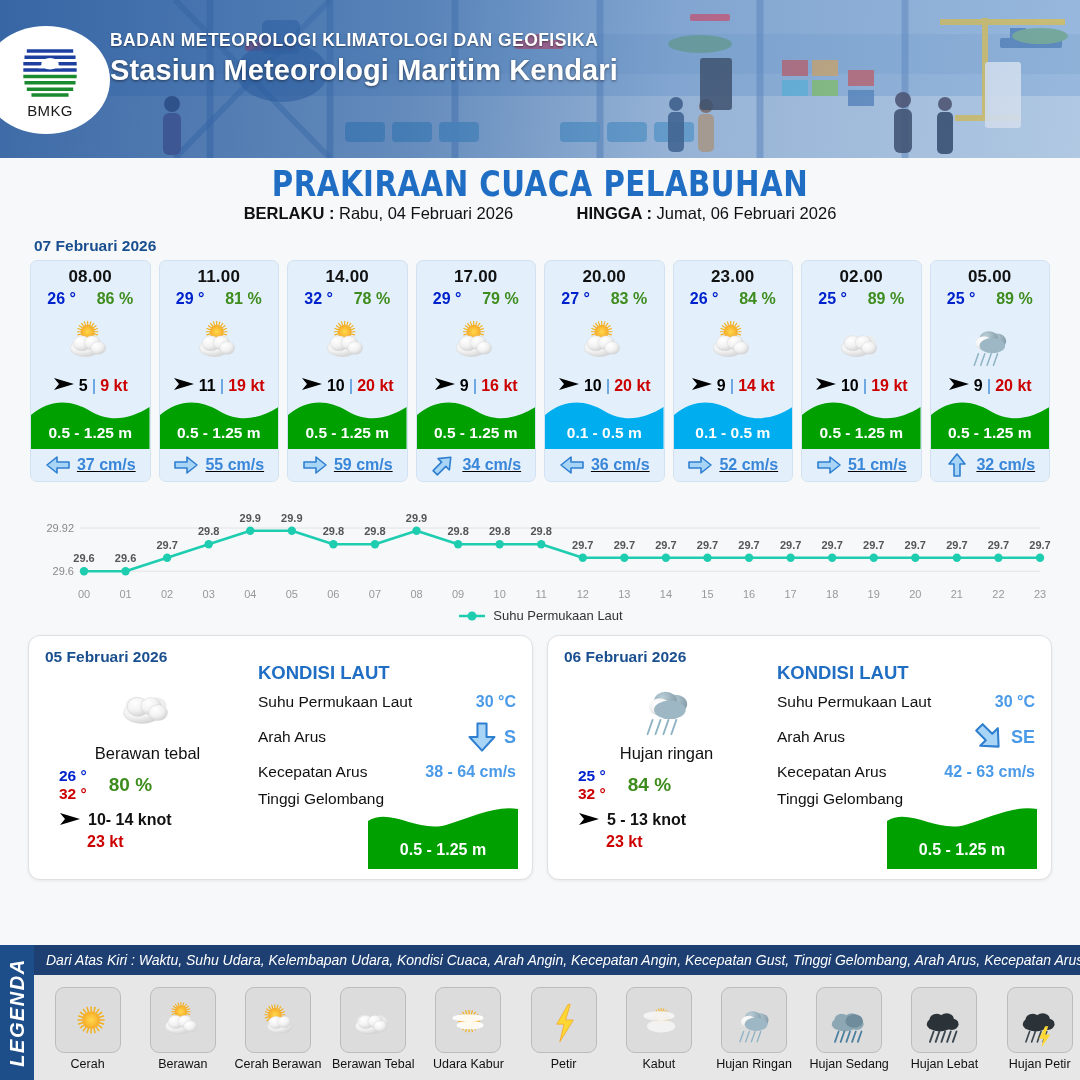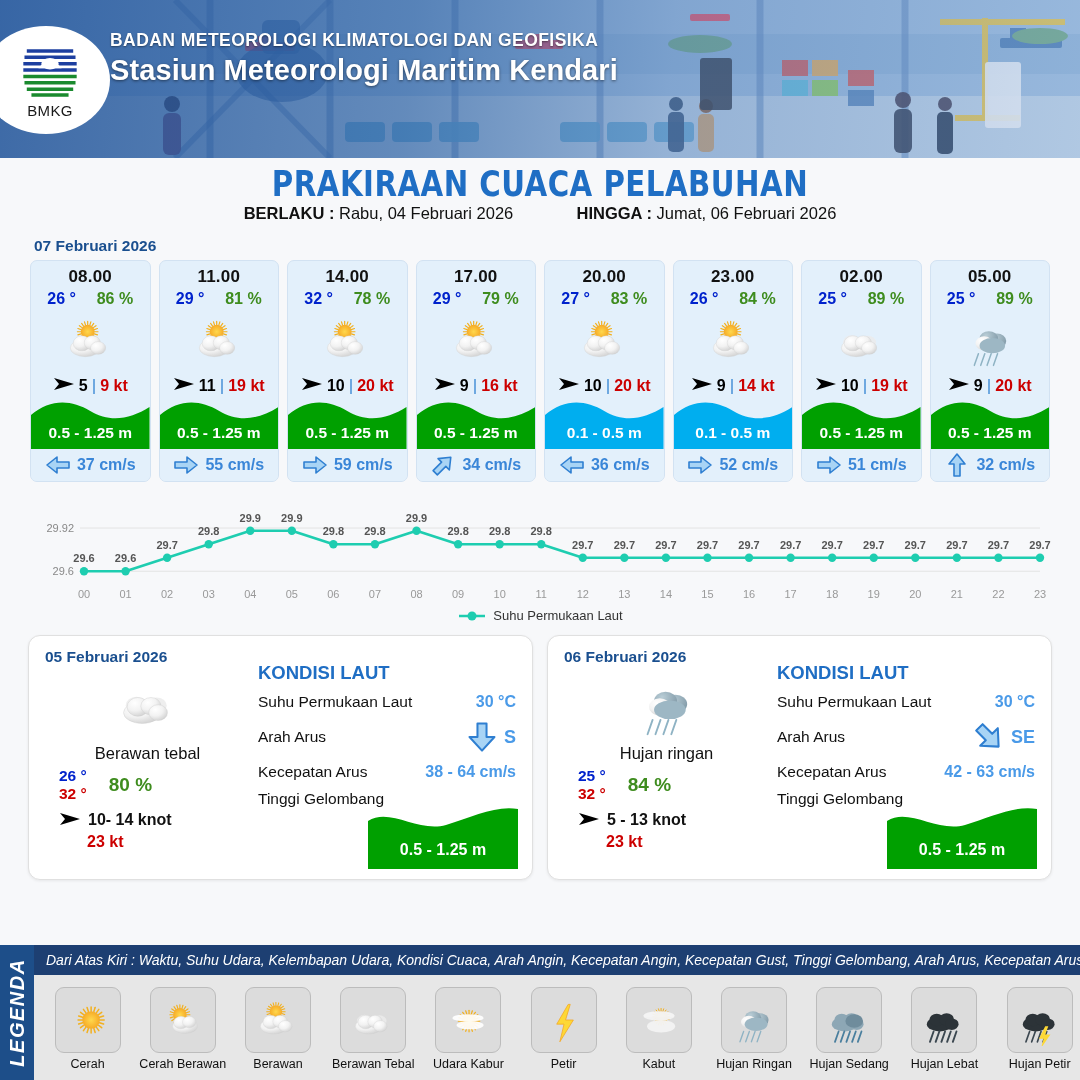--- a/index.html
+++ b/index.html
@@ -111,21 +111,21 @@
   .c-wind .bar { color:#6ea8e0; font-weight:bold; font-size:16px; }
   .c-wind .gust { font-size:16px; font-weight:bold; color:#cc0000; }
   .wave-zone { position:relative; height:52px; margin-top:2px; }
   .wave-zone svg { display:block; width:100%; height:100%; }
   .wave-txt {
     position:absolute; left:0; right:0; bottom:7px;
     text-align:center; font-size:15.5px; font-weight:bold; color:#fff;
   }
   .c-cur {
     display:flex; align-items:center; justify-content:center; gap:6px;
-    height:32px; background:#e3f0fb;
+    height:32px; background:#e3f0fb;text-decoration:underline;
   }
   .c-cur .cur-txt { font-size:16px; font-weight:bold; color:#3a86d8; }
 
   
   .chart-wrap { margin:12px 28px 0 28px; position:relative; height:112px; }
   .chart-legend {
     text-align:center; font-size:13px; color:#333;
     margin-top:2px; display:flex; align-items:center; justify-content:center; gap:6px;
   }
   .legend-swatch { display:inline-block; }
@@ -1181,20 +1181,69 @@
               <line x1="62.16796077701761" y1="44.74671109562589" x2="69.92858194998607" y2="42.22513242152632" stroke="#f2b01e" stroke-width="2.89" stroke-linecap="round"></line>
               <circle cx="46" cy="50" r="17" fill="url(#sgsunny52)"></circle>
             </svg>
           </div>
                   <div class="leg-label">Cerah</div>
         </div>
         <div class="leg-item">
           <div class="leg-box">
             <svg width="52" height="52" viewBox="0 0 80 100">
     <defs>
+      <radialGradient id="cgpartly-cloudy52" cx="35%" cy="30%" r="75%">
+        <stop offset="0%" stop-color="#ffffff"></stop>
+        <stop offset="55%" stop-color="#f2f2f2"></stop>
+        <stop offset="100%" stop-color="#d2d2d2"></stop>
+      </radialGradient>
+      <radialGradient id="dgpartly-cloudy52" cx="35%" cy="28%" r="78%">
+        <stop offset="0%" stop-color="#b9cdd6"></stop>
+        <stop offset="100%" stop-color="#7f98a6"></stop>
+      </radialGradient>
+      <radialGradient id="sgpartly-cloudy52" cx="50%" cy="50%" r="55%">
+        <stop offset="0%" stop-color="#ffd84d"></stop>
+        <stop offset="100%" stop-color="#f5a623"></stop>
+      </radialGradient>
+    </defs>
+              <line x1="48" y1="34" x2="53.76" y2="34" stroke="#f2b01e" stroke-width="2.04" stroke-linecap="round"></line>
+              <line x1="47.412678195541844" y1="37.708203932499366" x2="52.890763729401925" y2="39.48814182009907" stroke="#f2b01e" stroke-width="2.04" stroke-linecap="round"></line>
+              <line x1="45.70820393249937" y1="41.05342302750968" x2="50.36814182009907" y2="44.43906608071432" stroke="#f2b01e" stroke-width="2.04" stroke-linecap="round"></line>
+              <line x1="43.05342302750968" y1="43.70820393249937" x2="46.43906608071432" y2="48.36814182009907" stroke="#f2b01e" stroke-width="2.04" stroke-linecap="round"></line>
+              <line x1="39.70820393249937" y1="45.412678195541844" x2="41.48814182009907" y2="50.890763729401925" stroke="#f2b01e" stroke-width="2.04" stroke-linecap="round"></line>
+              <line x1="36" y1="46" x2="36" y2="51.76" stroke="#f2b01e" stroke-width="2.04" stroke-linecap="round"></line>
+              <line x1="32.291796067500634" y1="45.412678195541844" x2="30.511858179900937" y2="50.890763729401925" stroke="#f2b01e" stroke-width="2.04" stroke-linecap="round"></line>
+              <line x1="28.946576972490323" y1="43.70820393249937" x2="25.56093391928568" y2="48.36814182009907" stroke="#f2b01e" stroke-width="2.04" stroke-linecap="round"></line>
+              <line x1="26.291796067500634" y1="41.05342302750968" x2="21.631858179900938" y2="44.439066080714326" stroke="#f2b01e" stroke-width="2.04" stroke-linecap="round"></line>
+              <line x1="24.587321804458156" y1="37.70820393249937" x2="19.109236270598075" y2="39.48814182009907" stroke="#f2b01e" stroke-width="2.04" stroke-linecap="round"></line>
+              <line x1="24" y1="34" x2="18.240000000000002" y2="34" stroke="#f2b01e" stroke-width="2.04" stroke-linecap="round"></line>
+              <line x1="24.587321804458156" y1="30.291796067500638" x2="19.10923627059807" y2="28.511858179900944" stroke="#f2b01e" stroke-width="2.04" stroke-linecap="round"></line>
+              <line x1="26.291796067500627" y1="26.946576972490323" x2="21.63185817990093" y2="23.56093391928568" stroke="#f2b01e" stroke-width="2.04" stroke-linecap="round"></line>
+              <line x1="28.94657697249032" y1="24.291796067500634" x2="25.560933919285674" y2="19.631858179900938" stroke="#f2b01e" stroke-width="2.04" stroke-linecap="round"></line>
+              <line x1="32.29179606750063" y1="22.587321804458156" x2="30.511858179900933" y2="17.109236270598075" stroke="#f2b01e" stroke-width="2.04" stroke-linecap="round"></line>
+              <line x1="36" y1="22" x2="36" y2="16.240000000000002" stroke="#f2b01e" stroke-width="2.04" stroke-linecap="round"></line>
+              <line x1="39.708203932499366" y1="22.587321804458156" x2="41.48814182009906" y2="17.109236270598075" stroke="#f2b01e" stroke-width="2.04" stroke-linecap="round"></line>
+              <line x1="43.05342302750967" y1="24.291796067500627" x2="46.43906608071432" y2="19.63185817990093" stroke="#f2b01e" stroke-width="2.04" stroke-linecap="round"></line>
+              <line x1="45.708203932499366" y1="26.94657697249032" x2="50.36814182009906" y2="23.560933919285674" stroke="#f2b01e" stroke-width="2.04" stroke-linecap="round"></line>
+              <line x1="47.412678195541844" y1="30.291796067500627" x2="52.890763729401925" y2="28.51185817990093" stroke="#f2b01e" stroke-width="2.04" stroke-linecap="round"></line>
+              <circle cx="36" cy="34" r="12" fill="url(#sgpartly-cloudy52)"></circle>
+              <g fill="url(#cgpartly-cloudy52)" stroke="#cfcfcf" stroke-width="0.6">
+      <ellipse cx="32" cy="62" rx="26" ry="15"></ellipse>
+      <ellipse cx="26" cy="54" rx="15" ry="13"></ellipse>
+      <ellipse cx="44" cy="53" rx="14" ry="12"></ellipse>
+      <ellipse cx="54" cy="62" rx="13" ry="11"></ellipse>
+    </g>
+            </svg>
+          </div>
+                  <div class="leg-label">Berawan</div>
+        </div>
+        <div class="leg-item">
+          <div class="leg-box">
+            <svg width="52" height="52" viewBox="0 0 80 100">
+    <defs>
       <radialGradient id="cgsunny-cloudy52" cx="35%" cy="30%" r="75%">
         <stop offset="0%" stop-color="#ffffff"></stop>
         <stop offset="55%" stop-color="#f2f2f2"></stop>
         <stop offset="100%" stop-color="#d2d2d2"></stop>
       </radialGradient>
       <radialGradient id="dgsunny-cloudy52" cx="35%" cy="28%" r="78%">
         <stop offset="0%" stop-color="#b9cdd6"></stop>
         <stop offset="100%" stop-color="#7f98a6"></stop>
       </radialGradient>
       <radialGradient id="sgsunny-cloudy52" cx="50%" cy="50%" r="55%">
@@ -1229,69 +1278,20 @@
                 <ellipse cx="52" cy="54" rx="13" ry="11"></ellipse>
               </g>
             </svg>
           </div>
                   <div class="leg-label">Cerah Berawan</div>
         </div>
         <div class="leg-item">
           <div class="leg-box">
             <svg width="52" height="52" viewBox="0 0 80 100">
     <defs>
-      <radialGradient id="cgpartly-cloudy52" cx="35%" cy="30%" r="75%">
-        <stop offset="0%" stop-color="#ffffff"></stop>
-        <stop offset="55%" stop-color="#f2f2f2"></stop>
-        <stop offset="100%" stop-color="#d2d2d2"></stop>
-      </radialGradient>
-      <radialGradient id="dgpartly-cloudy52" cx="35%" cy="28%" r="78%">
-        <stop offset="0%" stop-color="#b9cdd6"></stop>
-        <stop offset="100%" stop-color="#7f98a6"></stop>
-      </radialGradient>
-      <radialGradient id="sgpartly-cloudy52" cx="50%" cy="50%" r="55%">
-        <stop offset="0%" stop-color="#ffd84d"></stop>
-        <stop offset="100%" stop-color="#f5a623"></stop>
-      </radialGradient>
-    </defs>
-              <line x1="48" y1="34" x2="53.76" y2="34" stroke="#f2b01e" stroke-width="2.04" stroke-linecap="round"></line>
-              <line x1="47.412678195541844" y1="37.708203932499366" x2="52.890763729401925" y2="39.48814182009907" stroke="#f2b01e" stroke-width="2.04" stroke-linecap="round"></line>
-              <line x1="45.70820393249937" y1="41.05342302750968" x2="50.36814182009907" y2="44.43906608071432" stroke="#f2b01e" stroke-width="2.04" stroke-linecap="round"></line>
-              <line x1="43.05342302750968" y1="43.70820393249937" x2="46.43906608071432" y2="48.36814182009907" stroke="#f2b01e" stroke-width="2.04" stroke-linecap="round"></line>
-              <line x1="39.70820393249937" y1="45.412678195541844" x2="41.48814182009907" y2="50.890763729401925" stroke="#f2b01e" stroke-width="2.04" stroke-linecap="round"></line>
-              <line x1="36" y1="46" x2="36" y2="51.76" stroke="#f2b01e" stroke-width="2.04" stroke-linecap="round"></line>
-              <line x1="32.291796067500634" y1="45.412678195541844" x2="30.511858179900937" y2="50.890763729401925" stroke="#f2b01e" stroke-width="2.04" stroke-linecap="round"></line>
-              <line x1="28.946576972490323" y1="43.70820393249937" x2="25.56093391928568" y2="48.36814182009907" stroke="#f2b01e" stroke-width="2.04" stroke-linecap="round"></line>
-              <line x1="26.291796067500634" y1="41.05342302750968" x2="21.631858179900938" y2="44.439066080714326" stroke="#f2b01e" stroke-width="2.04" stroke-linecap="round"></line>
-              <line x1="24.587321804458156" y1="37.70820393249937" x2="19.109236270598075" y2="39.48814182009907" stroke="#f2b01e" stroke-width="2.04" stroke-linecap="round"></line>
-              <line x1="24" y1="34" x2="18.240000000000002" y2="34" stroke="#f2b01e" stroke-width="2.04" stroke-linecap="round"></line>
-              <line x1="24.587321804458156" y1="30.291796067500638" x2="19.10923627059807" y2="28.511858179900944" stroke="#f2b01e" stroke-width="2.04" stroke-linecap="round"></line>
-              <line x1="26.291796067500627" y1="26.946576972490323" x2="21.63185817990093" y2="23.56093391928568" stroke="#f2b01e" stroke-width="2.04" stroke-linecap="round"></line>
-              <line x1="28.94657697249032" y1="24.291796067500634" x2="25.560933919285674" y2="19.631858179900938" stroke="#f2b01e" stroke-width="2.04" stroke-linecap="round"></line>
-              <line x1="32.29179606750063" y1="22.587321804458156" x2="30.511858179900933" y2="17.109236270598075" stroke="#f2b01e" stroke-width="2.04" stroke-linecap="round"></line>
-              <line x1="36" y1="22" x2="36" y2="16.240000000000002" stroke="#f2b01e" stroke-width="2.04" stroke-linecap="round"></line>
-              <line x1="39.708203932499366" y1="22.587321804458156" x2="41.48814182009906" y2="17.109236270598075" stroke="#f2b01e" stroke-width="2.04" stroke-linecap="round"></line>
-              <line x1="43.05342302750967" y1="24.291796067500627" x2="46.43906608071432" y2="19.63185817990093" stroke="#f2b01e" stroke-width="2.04" stroke-linecap="round"></line>
-              <line x1="45.708203932499366" y1="26.94657697249032" x2="50.36814182009906" y2="23.560933919285674" stroke="#f2b01e" stroke-width="2.04" stroke-linecap="round"></line>
-              <line x1="47.412678195541844" y1="30.291796067500627" x2="52.890763729401925" y2="28.51185817990093" stroke="#f2b01e" stroke-width="2.04" stroke-linecap="round"></line>
-              <circle cx="36" cy="34" r="12" fill="url(#sgpartly-cloudy52)"></circle>
-              <g fill="url(#cgpartly-cloudy52)" stroke="#cfcfcf" stroke-width="0.6">
-      <ellipse cx="32" cy="62" rx="26" ry="15"></ellipse>
-      <ellipse cx="26" cy="54" rx="15" ry="13"></ellipse>
-      <ellipse cx="44" cy="53" rx="14" ry="12"></ellipse>
-      <ellipse cx="54" cy="62" rx="13" ry="11"></ellipse>
-    </g>
-            </svg>
-          </div>
-                  <div class="leg-label">Berawan</div>
-        </div>
-        <div class="leg-item">
-          <div class="leg-box">
-            <svg width="52" height="52" viewBox="0 0 80 100">
-    <defs>
       <radialGradient id="cgcloudy52" cx="35%" cy="30%" r="75%">
         <stop offset="0%" stop-color="#ffffff"></stop>
         <stop offset="55%" stop-color="#f2f2f2"></stop>
         <stop offset="100%" stop-color="#d2d2d2"></stop>
       </radialGradient>
       <radialGradient id="dgcloudy52" cx="35%" cy="28%" r="78%">
         <stop offset="0%" stop-color="#b9cdd6"></stop>
         <stop offset="100%" stop-color="#7f98a6"></stop>
       </radialGradient>
       <radialGradient id="sgcloudy52" cx="50%" cy="50%" r="55%">

